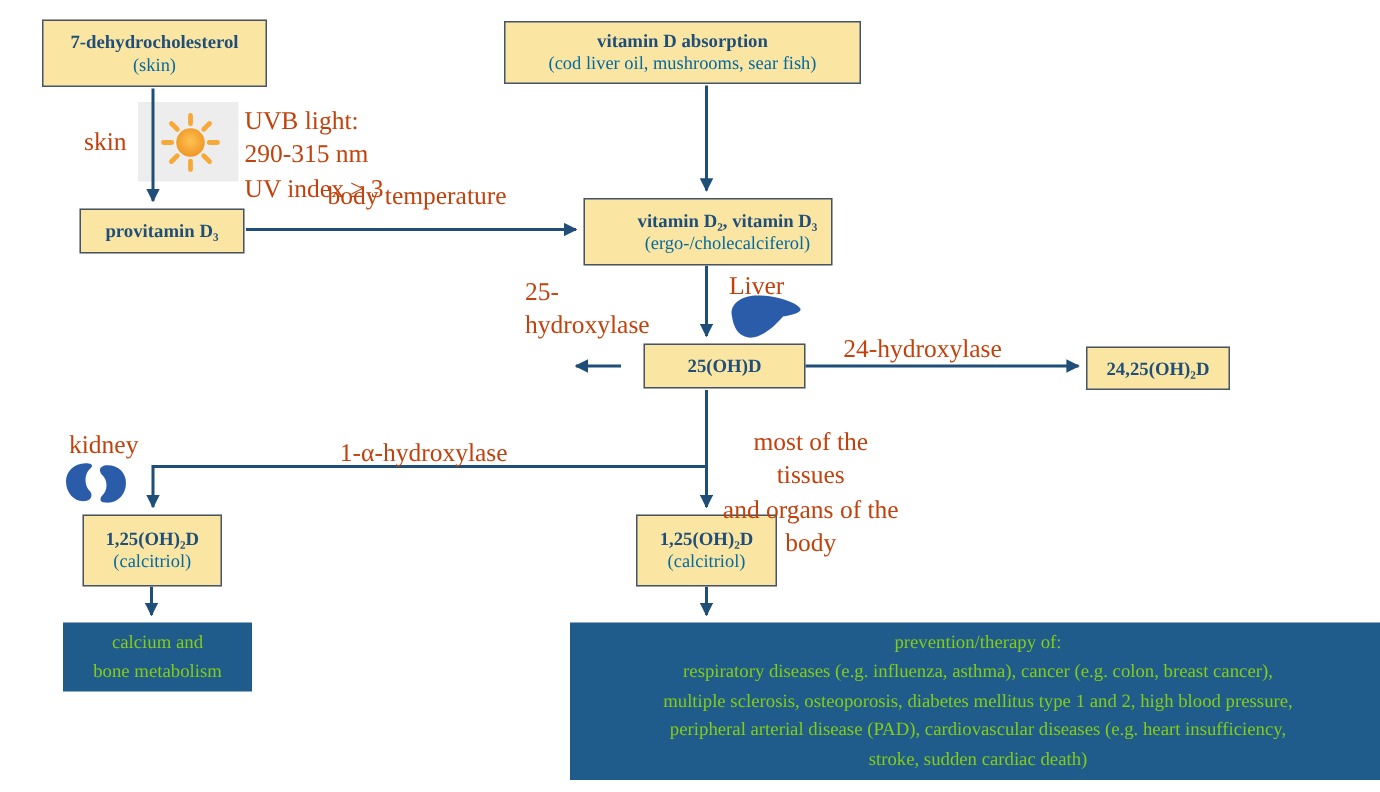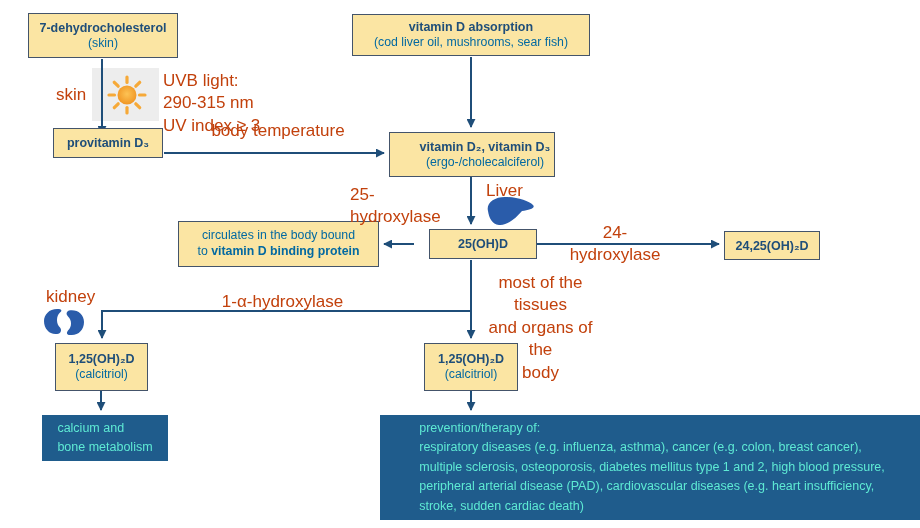--- a/index.html
+++ b/index.html
@@ -1,31 +1,31 @@
 <!DOCTYPE html>
 <html><head>
 <meta charset="utf-8">
 <style>
   html,body { margin:0; padding:0; background:#ffffff; }
   .canvas {
     position:relative; width:920px; height:528px; background:#ffffff;
-    font-family:Liberation Sans, sans-serif;
+    font-family:Liberation Serif, serif;
     color:#1F4E79; overflow:hidden;
   }
   svg.overlay { position:absolute; left:0; top:0; width:920px; height:528px; z-index:1; }
   .ybox {
     position:absolute; background:#FBE5A3; border:1.6px solid #44546A;
     display:flex; flex-direction:column; align-items:center; justify-content:center;
     text-align:center; line-height:1.28; z-index:2; box-sizing:border-box;
   }
   .ybox .t { font-weight:bold; font-size:12.5px; color:#1F4E79; }
   .ybox .s { font-size:12.3px; color:#0369a1; }
   .dbox {
-    position:absolute; background:#1F5C8C; color:#5eead4;
-    display:flex; align-items:center; justify-content:center; text-align:left;
+    position:absolute; background:#1F5C8C; color:#84cc16;
+    display:flex; align-items:center; justify-content:center; text-align:center;
     z-index:2; font-size:12.5px; line-height:1.55; white-space:pre-line; box-sizing:border-box;
   }
   .lbl {
     position:absolute; font-size:17px; color:#c2410c; line-height:1.32;
     white-space:pre-line; z-index:2;
   }
   .lbl.center { text-align:center; }
   .lbl.right  { }
   .inline-b   { font-weight:bold; }
 </style>
@@ -81,42 +81,38 @@
       <line x1="101" y1="391" x2="101" y2="410" marker-end="url(#ah)"></line>
       <line x1="471" y1="391" x2="471" y2="410" marker-end="url(#ah)"></line>
     </g>
   </svg>
 
   <div class="ybox" style="left:28px; top:13px; width:150px; height:45px;">
     <div class="t">7-dehydrocholesterol</div>
     <div class="s">(skin)</div>
   </div>
 
-  <div class="ybox" style="left:352px; top:14px; width:238px; height:42px;">
+  <div class="ybox" style="left:336px; top:14px; width:238px; height:42px;">
     <div class="t">vitamin D absorption</div>
     <div class="s">(cod liver oil, mushrooms, sear fish)</div>
   </div>
 
-  <div class="ybox" style="left:53px; top:128px; width:110px; height:30px;">
+  <div class="ybox" style="left:53px; top:139px; width:110px; height:30px;">
     <div class="t">provitamin D₃</div>
   </div>
 
   <div class="ybox" style="left:389px; top:132px; width:166px; height:45px;padding-left:26px;">
     <div class="t">vitamin D₂, vitamin D₃</div>
     <div class="s">(ergo-/cholecalciferol)</div>
   </div>
 
   <div class="ybox" style="left:417px; top:229px; width:108px; height:30px;margin-left:12px;">
     <div class="t">25(OH)D</div>
   </div>
 
-  <div class="ybox" style="left:178px; top:221px; width:201px; height:46px;">
-    <div class="s">circulates in the body bound</div>
-    <div class="s"><span>to </span><span class="inline-b">vitamin D binding protein</span></div>
-  </div>
 
   <div class="ybox" style="left:724px; top:231px; width:96px; height:29px;">
     <div class="t">24,25(OH)₂D</div>
   </div>
 
   <div class="ybox" style="left:55px; top:343px; width:93px; height:48px;">
     <div class="t">1,25(OH)₂D</div>
     <div class="s">(calcitriol)</div>
   </div>
 
@@ -141,21 +137,21 @@
 UV index ≥ 3</div>
 
   <div class="lbl center" style="left:198px; top:120px; width:160px;">body temperature</div>
 
   <div class="lbl right" style="left:350px; top:184px; width:100px;">25-hydroxylase</div>
 
   <div class="lbl" style="left:486px; top:180px;">Liver</div>
 
   <div class="lbl center" style="left:560px; top:222px; width:110px;">24-hydroxylase</div>
 
-  <div class="lbl center" style="left:478px; top:272px; width:125px;">most of the tissues
+  <div class="lbl center" style="left:478px; top:284px; width:125px;">most of the tissues
 and organs of the
 body</div>
 
   <div class="lbl" style="left:46px; top:286px;">kidney</div>
 
   <div class="lbl center" style="left:210px; top:291px; width:145px;">1-α-hydroxylase</div>
 
 </div>
 
 </body></html>

